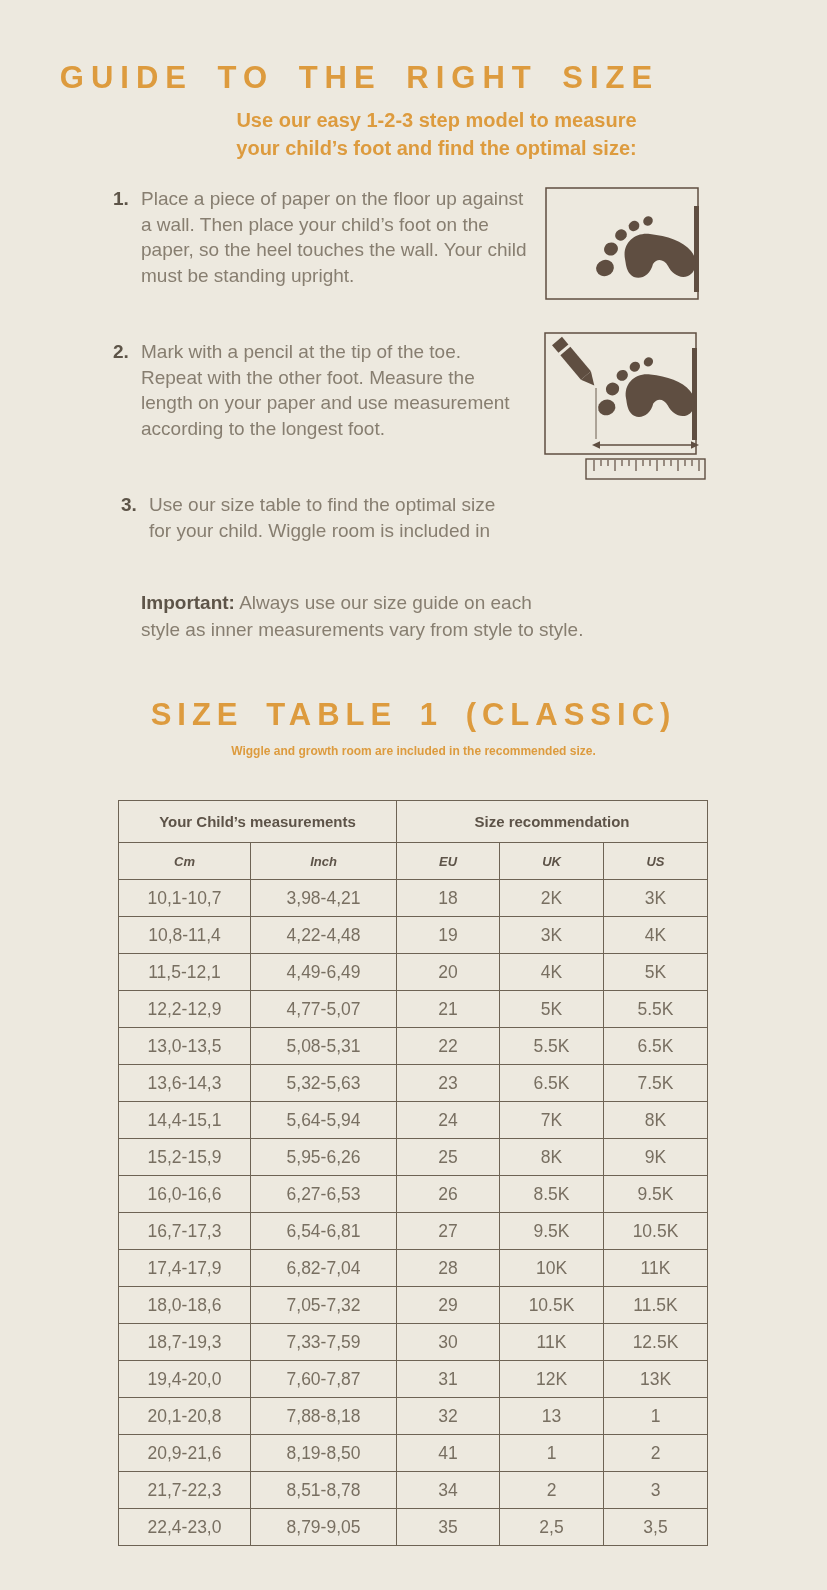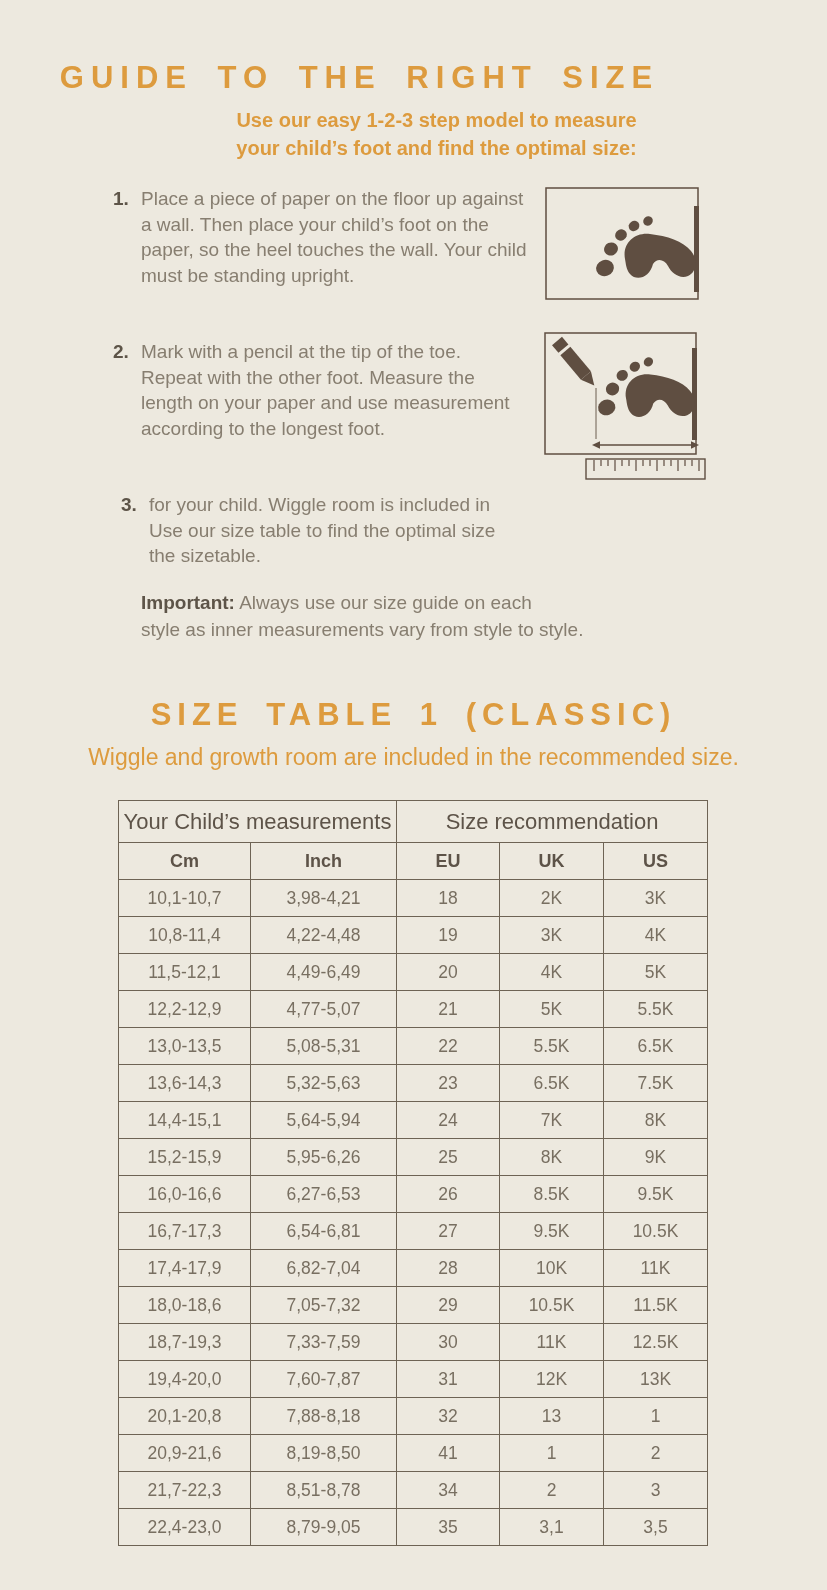--- a/index.html
+++ b/index.html
@@ -33,35 +33,35 @@
   .illo { position:absolute; }
   .illo-1 { left:545px; top:187px; }
   .illo-2 { left:544px; top:332px; }
   .table-title {
     position:absolute; top:697px; left:0; width:827px; text-align:center;
     font-size:31px; font-weight:bold; color:#DD9B3E;
     letter-spacing:6px; word-spacing:8px; white-space:nowrap;
   }
   .table-subtitle {
     position:absolute; top:744px; left:0; width:827px; text-align:center;
-    font-size:23px; font-weight:normal; color:#DD9B3E;
+    font-size:12px; font-weight:bold; color:#DD9B3E;
   }
   table.size-table {
     position:absolute; left:118px; top:800px; width:589px;
     border-collapse:collapse; table-layout:fixed;
   }
   .size-table th, .size-table td {
     border:1.4px solid #6E6354; text-align:center; vertical-align:middle;
     padding:0;
   }
   .size-table thead tr.group-row th {
-    height:41px; font-size:22px; font-weight:normal; color:#5D5348;
+    height:41px; font-size:15px; font-weight:bold; color:#5D5348;
   }
   .size-table thead tr.col-row th {
-    height:36px; font-size:18px; font-weight:bold; color:#5D5348;
+    height:36px; font-size:13px; font-weight:bold; color:#5D5348;font-style:italic;
   }
   .size-table td {
     height:36px; font-size:17.5px; color:#786F61;
   }
 </style>
 </head>
 <body>
 
 <div class="canvas">
 
@@ -133,23 +133,22 @@
       <g stroke="#5F4E41" fill="none">
         <rect x="42" y="127" width="119" height="20" stroke-width="1.4"></rect>
         <path stroke-width="1.2" d="M50,128 V139 M57,128 V134 M64,128 V134 M71,128 V139 M78,128 V134 M85,128 V134 M92,128 V139 M99,128 V134 M106,128 V134 M113,128 V139 M120,128 V134 M127,128 V134 M134,128 V139 M141,128 V134 M148,128 V134 M155,128 V139"></path>
       </g>
     </svg>
   </div>
 
   <div class="step step-3">
     <span class="step-num">3.</span>
     <div class="step-text">
+        <div>Use our size table to find the optimal size</div>
         <div>for your child. Wiggle room is included in</div>
-        <div>Use our size table to find the optimal size</div>
-        <div>the sizetable.</div>
       </div>
   </div>
 
   <div class="important">
     <div><span class="imp-label">Important:</span><span> Always use our size guide on each</span></div>
     <div>style as inner measurements vary from style to style.</div>
   </div>
 
   <div class="table-title">SIZE TABLE 1 (CLASSIC)</div>
   <div class="table-subtitle">Wiggle and growth room are included in the recommended size.</div>
@@ -292,19 +291,19 @@
           <td>21,7-22,3</td>
           <td>8,51-8,78</td>
           <td>34</td>
           <td>2</td>
           <td>3</td>
         </tr>
         <tr>
           <td>22,4-23,0</td>
           <td>8,79-9,05</td>
           <td>35</td>
-          <td>3,1</td>
+          <td>2,5</td>
           <td>3,5</td>
         </tr>
       </tbody>
   </table>
 
 </div>
 
 </body></html>

